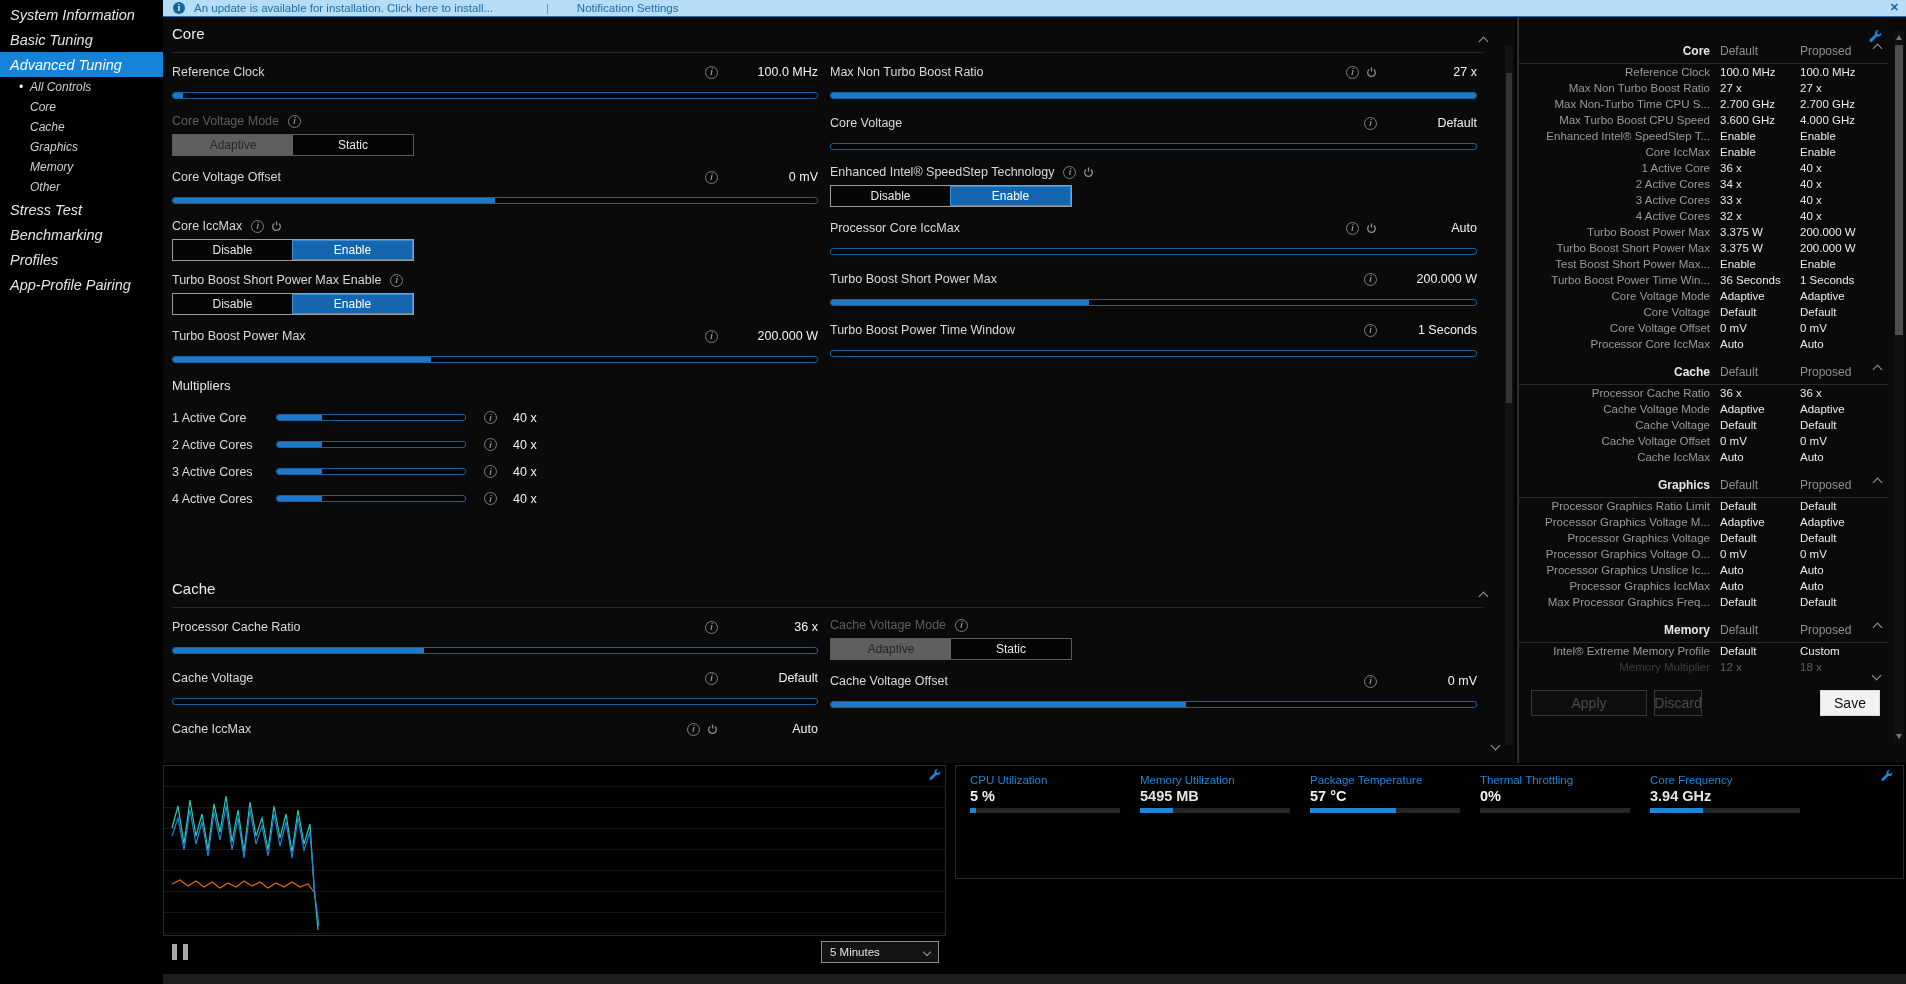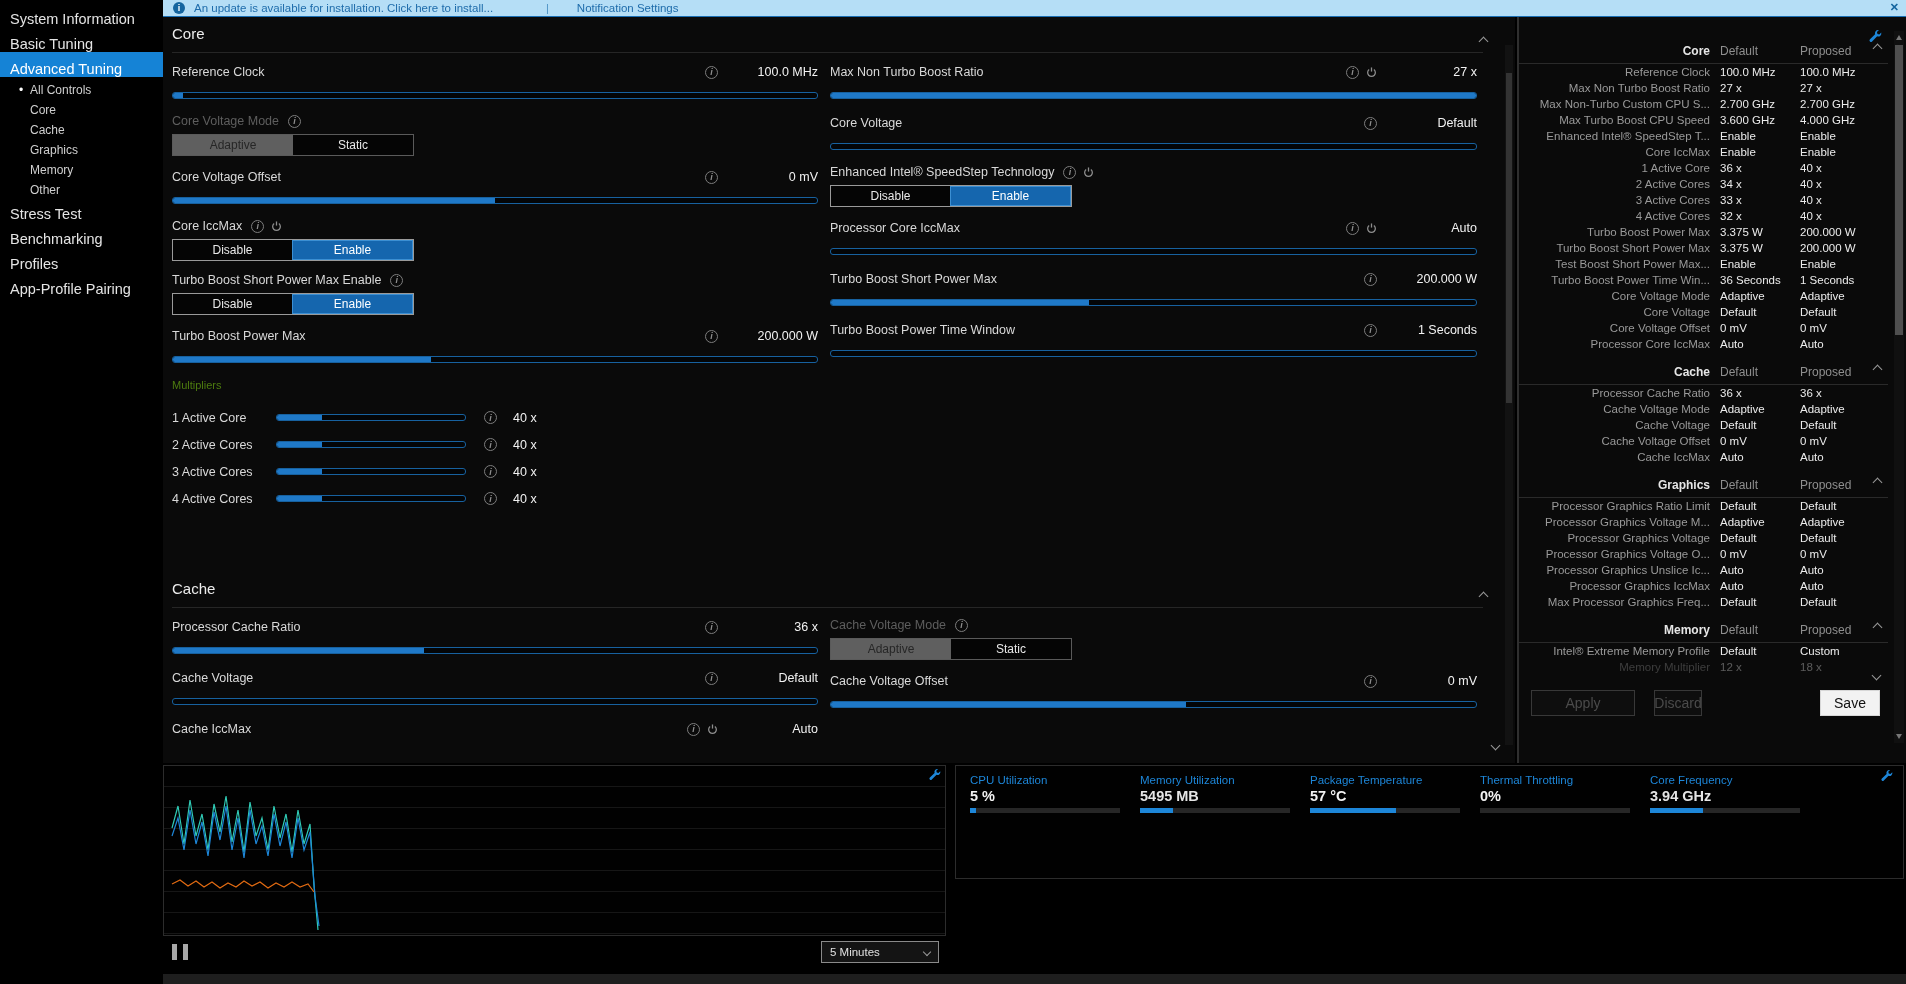--- a/index.html
+++ b/index.html
@@ -2,21 +2,21 @@
 <html><head>
 <meta charset="utf-8">
 <style>
   * { margin:0; padding:0; box-sizing:border-box; }
   html,body { width:1906px; height:984px; background:#000; overflow:hidden;
     font-family:"Liberation Sans", sans-serif; }
   body { position:relative; color:#d9d9d9; }
 
   
   .sidebar { position:absolute; left:0; top:0; width:163px; height:984px; background:#000; padding-top:2px; z-index:3; }
-  .side-item { height:25px; display:flex; align-items:flex-end; padding-left:10px; font-size:14.5px; color:#e4e4e4; cursor:default; white-space:nowrap; }
+  .side-item { height:25px; display:flex; align-items:center; padding-left:10px; font-size:14.5px; color:#e4e4e4; cursor:default; white-space:nowrap;font-style:italic; }
   .side-item.lvl2 { height:20px; padding-left:30px; font-size:12px; color:#cfcfcf; position:relative; }
   .side-item.sel { background:#1583d6; color:#fff; }
   .side-item .bullet { position:absolute; left:19px; font-size:12px; color:#fff; }
 
   
   .notif { position:absolute; left:163px; top:0; width:1743px; height:17px; background:#b5def6;
     border-bottom:1px solid #1a6fb5; display:flex; align-items:center; padding-left:10px; }
   .notif-ic { width:12px; height:12px; border-radius:50%; background:#15659f; color:#fff; font-size:9px; font-weight:bold;
     display:flex; align-items:center; justify-content:center; flex:0 0 auto; }
   .notif-msg { color:#1e6cab; font-size:11.5px; margin-left:9px; width:352px; }
@@ -47,21 +47,21 @@
   .ic-info { width:13px; height:13px; border-radius:50%; border:1px solid #7d7d7d; color:#8d8d8d; font-size:9px;
     font-style:italic; font-weight:bold; display:inline-flex; align-items:center; justify-content:center; margin-left:9px; flex:0 0 auto; }
   .ic-power { margin-left:7px; display:inline-flex; flex:0 0 auto; }
   .track { height:7px; border:1px solid #17619f; border-radius:3px; background:#030507; margin-top:7px; overflow:hidden; }
   .fill { height:100%; background:#1f79c8; }
   .toggle { display:flex; width:242px; height:22px; border:1px solid #9a9a9a; margin-top:2px; }
   .toggle.dis { border-color:#5a5a5a; }
   .seg { flex:1; display:flex; align-items:center; justify-content:center; font-size:12px; color:#e8e8e8; background:#050505; }
   .seg.sel-blue { background:#1566ae; color:#fff; border:1px solid #3b8fd3; }
   .seg.sel-gray { background:#5f5f5f; color:#262626; }
-  .ctl-subheader { font-size:11px; color:#4d7c0f; height:22px; margin-top:4px; margin-bottom:8px; display:flex; align-items:center; }
+  .ctl-subheader { font-size:13px; color:#e5e5e5; height:22px; margin-top:4px; margin-bottom:8px; display:flex; align-items:center; }
   .inline-row { height:27px; display:flex; align-items:center; }
   .inline-lbl { width:104px; font-size:12.5px; color:#d9d9d9; flex:0 0 auto; }
   .inline-track { width:190px; margin-top:0; flex:0 0 auto; }
   .inline-val { font-size:12.5px; color:#f2f2f2; margin-left:16px; }
   .inline-row .ic-info { margin-left:18px; }
 
   .content-scroll { position:absolute; right:2px; top:28px; width:8px; height:700px; background:#121212; }
   .content-scroll .thumb { position:absolute; top:28px; left:1px; width:6px; height:330px; background:#333; }
   .content-dn { position:absolute; right:16px; bottom:10px; }
 
@@ -80,21 +80,21 @@
   .rp-val { width:80px; padding-left:10px; font-size:11.5px; color:#ececec; white-space:nowrap; }
   .rp-row.faded { opacity:.35; }
   .rp-dn { position:absolute; right:26px; top:648px; }
   .rp-scroll { position:absolute; right:2px; top:14px; width:10px; height:712px; background:#101010; }
   .tri-up { position:absolute; top:4px; left:2px; width:0; height:0; border-left:3px solid transparent; border-right:3px solid transparent; border-bottom:5px solid #777; }
   .tri-dn { position:absolute; bottom:4px; left:2px; width:0; height:0; border-left:3px solid transparent; border-right:3px solid transparent; border-top:5px solid #777; }
   .rp-scroll .thumb { position:absolute; top:14px; left:1px; width:8px; height:290px; background:#4f4f4f; }
   .rp-buttons { position:absolute; left:0; top:673px; width:100%; height:28px; }
   .btn { position:absolute; height:26px; display:flex; align-items:center; justify-content:center; font-size:14px; }
   .btn.ghost { background:#0e0e0e; border:1px solid #383838; color:#4b4b4b; }
-  .btn-apply { left:12px; width:104px; }
+  .btn-apply { left:12px; width:116px; }
   .btn-discard { left:135px; width:48px; }
   .btn-save { left:301px; width:60px; background:#f2f2f2; border:1px solid #d7d7d7; color:#101010; }
 
   
   .legend { position:absolute; left:8px; top:778px; width:152px; }
   .leg-item { margin-bottom:12px; }
   .leg-top { display:flex; align-items:center; }
   .cb { width:13px; height:13px; background:#e9e9e9; border:1px solid #8f8f8f; position:relative; flex:0 0 auto; }
   .cb::after { content:""; position:absolute; left:2px; top:3px; width:7px; height:4px; border-left:1.8px solid #111; border-bottom:1.8px solid #111; transform:rotate(-45deg); }
   .leg-lbl { font-size:11.5px; margin-left:7px; white-space:nowrap; }
@@ -460,21 +460,21 @@
         <span class="rp-lbl">Reference Clock</span>
         <span class="rp-val">100.0 MHz</span>
         <span class="rp-val">100.0 MHz</span>
       </div>
       <div class="rp-row">
         <span class="rp-lbl">Max Non Turbo Boost Ratio</span>
         <span class="rp-val">27 x</span>
         <span class="rp-val">27 x</span>
       </div>
       <div class="rp-row">
-        <span class="rp-lbl">Max Non-Turbo Custom CPU S...</span>
+        <span class="rp-lbl">Max Non-Turbo Time CPU S...</span>
         <span class="rp-val">2.700 GHz</span>
         <span class="rp-val">2.700 GHz</span>
       </div>
       <div class="rp-row">
         <span class="rp-lbl">Max Turbo Boost CPU Speed</span>
         <span class="rp-val">3.600 GHz</span>
         <span class="rp-val">4.000 GHz</span>
       </div>
       <div class="rp-row">
         <span class="rp-lbl">Enhanced Intel® SpeedStep T...</span>

